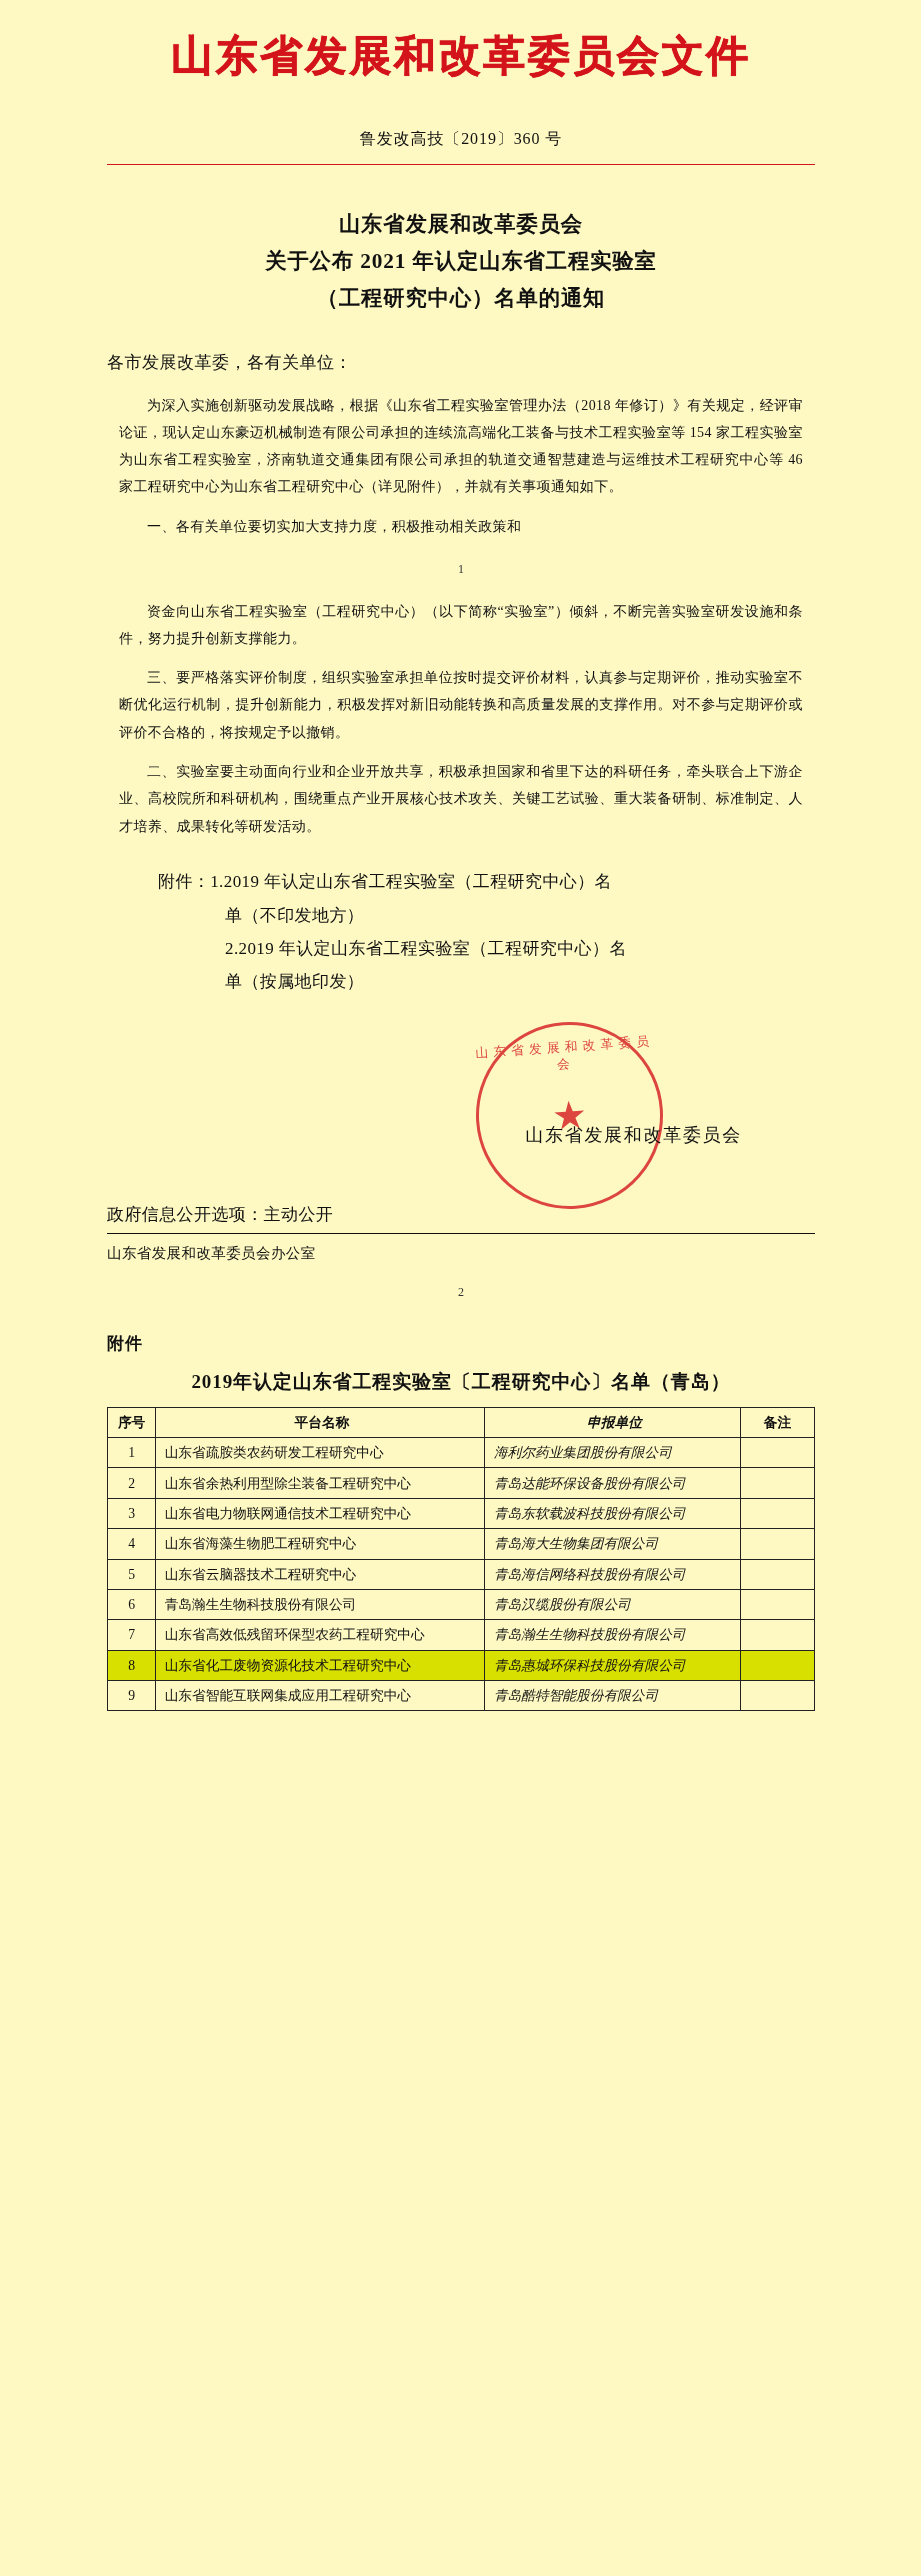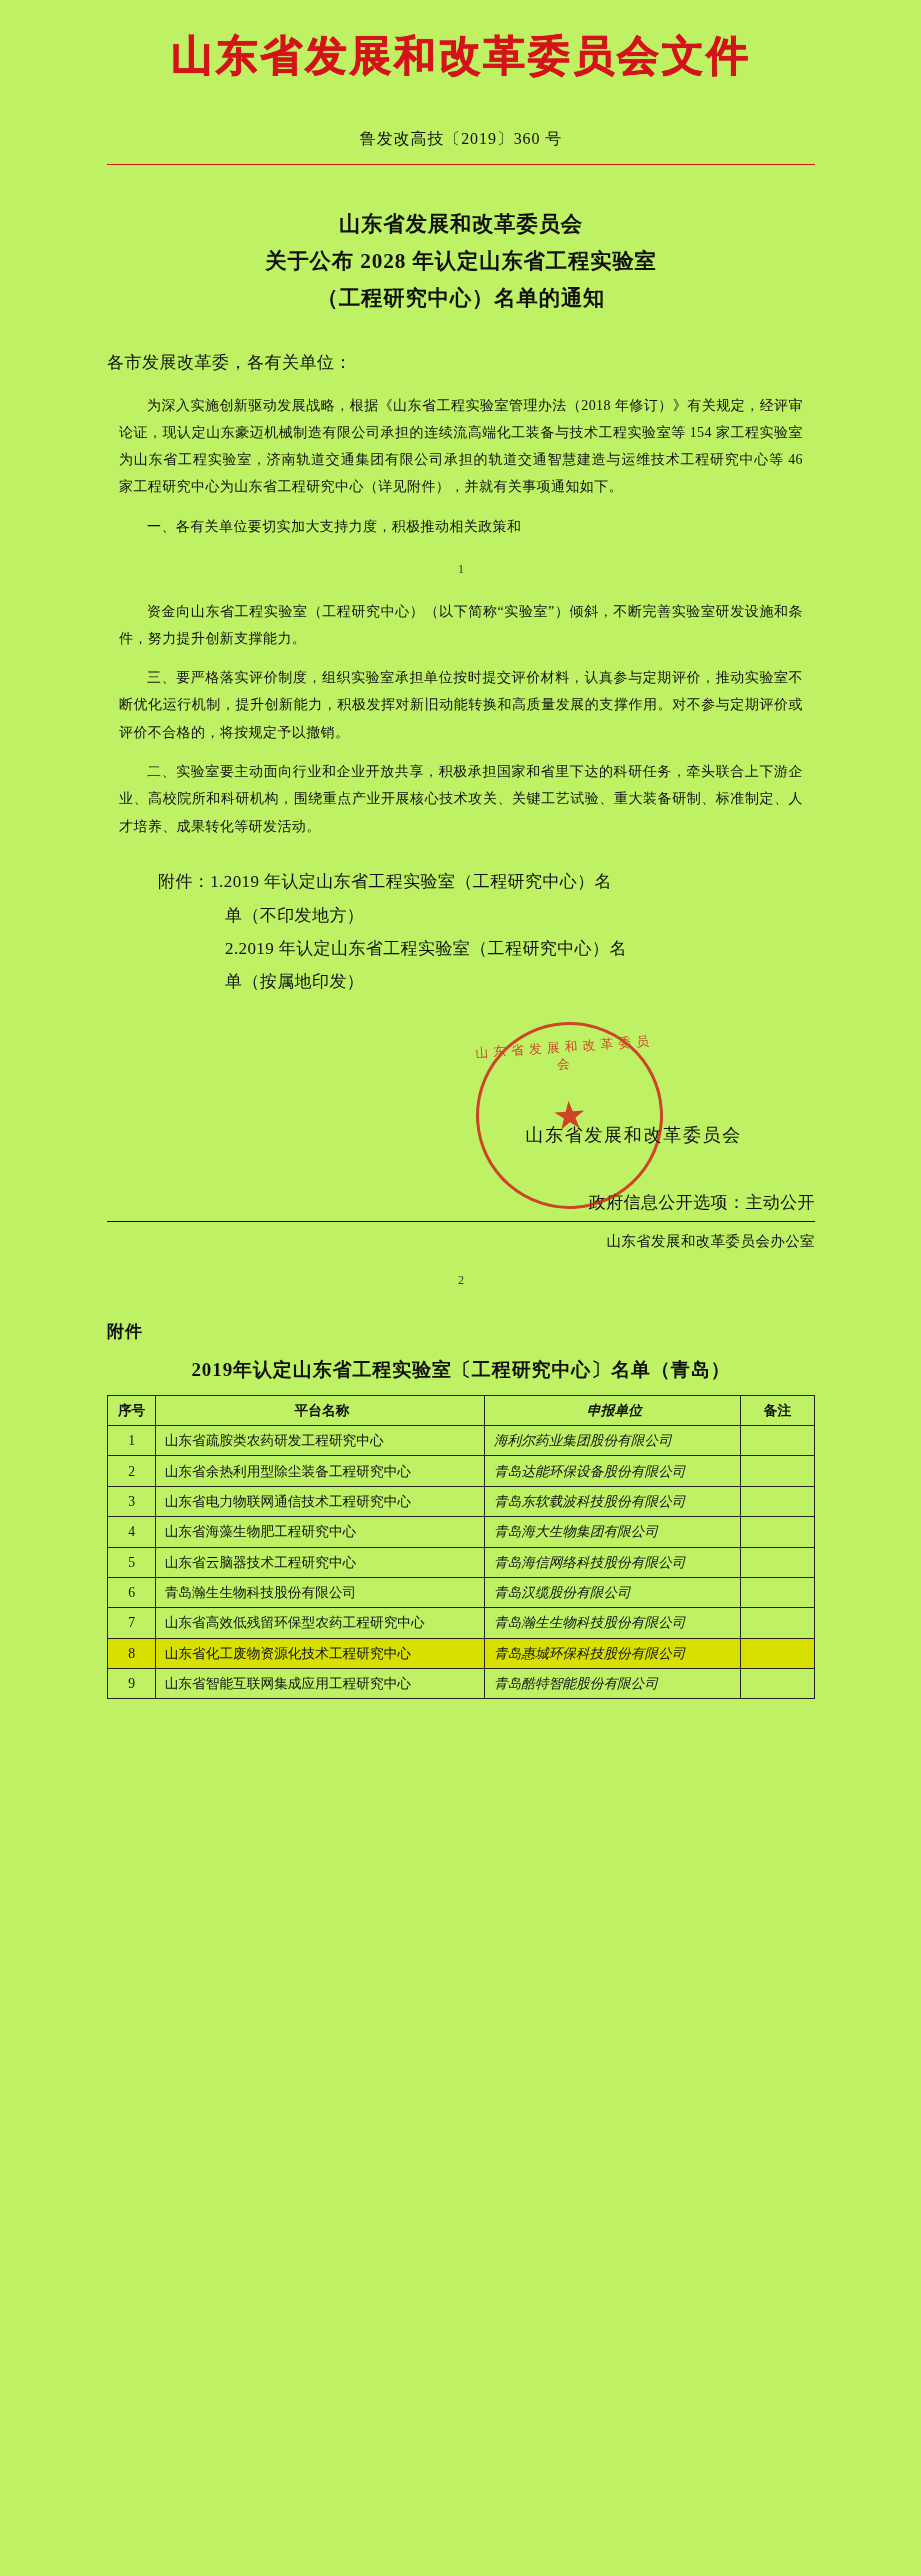--- a/index.html
+++ b/index.html
@@ -9,21 +9,21 @@
   }
   body {
     width: 922px;
     font-family: "Liberation Serif", "DejaVu Serif", serif;
     color: #111;
   }
   .page {
     width: 922px;
     min-height: 2576px;
     position: relative;
-    background: #bef264;
+    background: #fef9c3;
     box-sizing: border-box;
     padding: 0 0 17px 0;
   }
   
   .doc-header {
     padding-top: 22px;
     text-align: center;
   }
   .doc-title-red {
     color: #d3141a;
@@ -128,22 +128,21 @@
   .signature {
     position: absolute;
     right: 73px;
     top: 101px;
     font-size: 18px;
     letter-spacing: 1.7px;
     color: #111;
   }
   
   .footer-block {
-    margin-top: 15px;
-    text-align: right;
+    margin-top: 27px;
   }
   .footer-line {
     font-size: 17px;
     letter-spacing: 0.4px;
     padding-bottom: 6.8px;
     border-bottom: 1.3px solid #111;
   }
   .footer-office {
     font-size: 14.5px;
     margin-top: 10.2px;
@@ -197,21 +196,21 @@
   <div class="doc-header">
     <div class="doc-title-red">山东省发展和改革委员会文件</div>
     <div class="doc-number">鲁发改高技〔2019〕360 号</div>
     <div class="red-rule"></div>
   </div>
 
   <div class="content">
 
     <div class="main-title">
       <div>山东省发展和改革委员会</div>
-      <div>关于公布 2028 年认定山东省工程实验室</div>
+      <div>关于公布 2021 年认定山东省工程实验室</div>
       <div>（工程研究中心）名单的通知</div>
     </div>
 
     <div class="salutation">各市发展改革委，各有关单位：</div>
 
     <p class="para">为深入实施创新驱动发展战略，根据《山东省工程实验室管理办法（2018 年修订）》有关规定，经评审论证，现认定山东豪迈机械制造有限公司承担的连续流高端化工装备与技术工程实验室等 154 家工程实验室为山东省工程实验室，济南轨道交通集团有限公司承担的轨道交通智慧建造与运维技术工程研究中心等 46 家工程研究中心为山东省工程研究中心（详见附件），并就有关事项通知如下。</p>
     <p class="para">一、各有关单位要切实加大支持力度，积极推动相关政策和</p>
 
     <div class="page-num">1</div>
 

